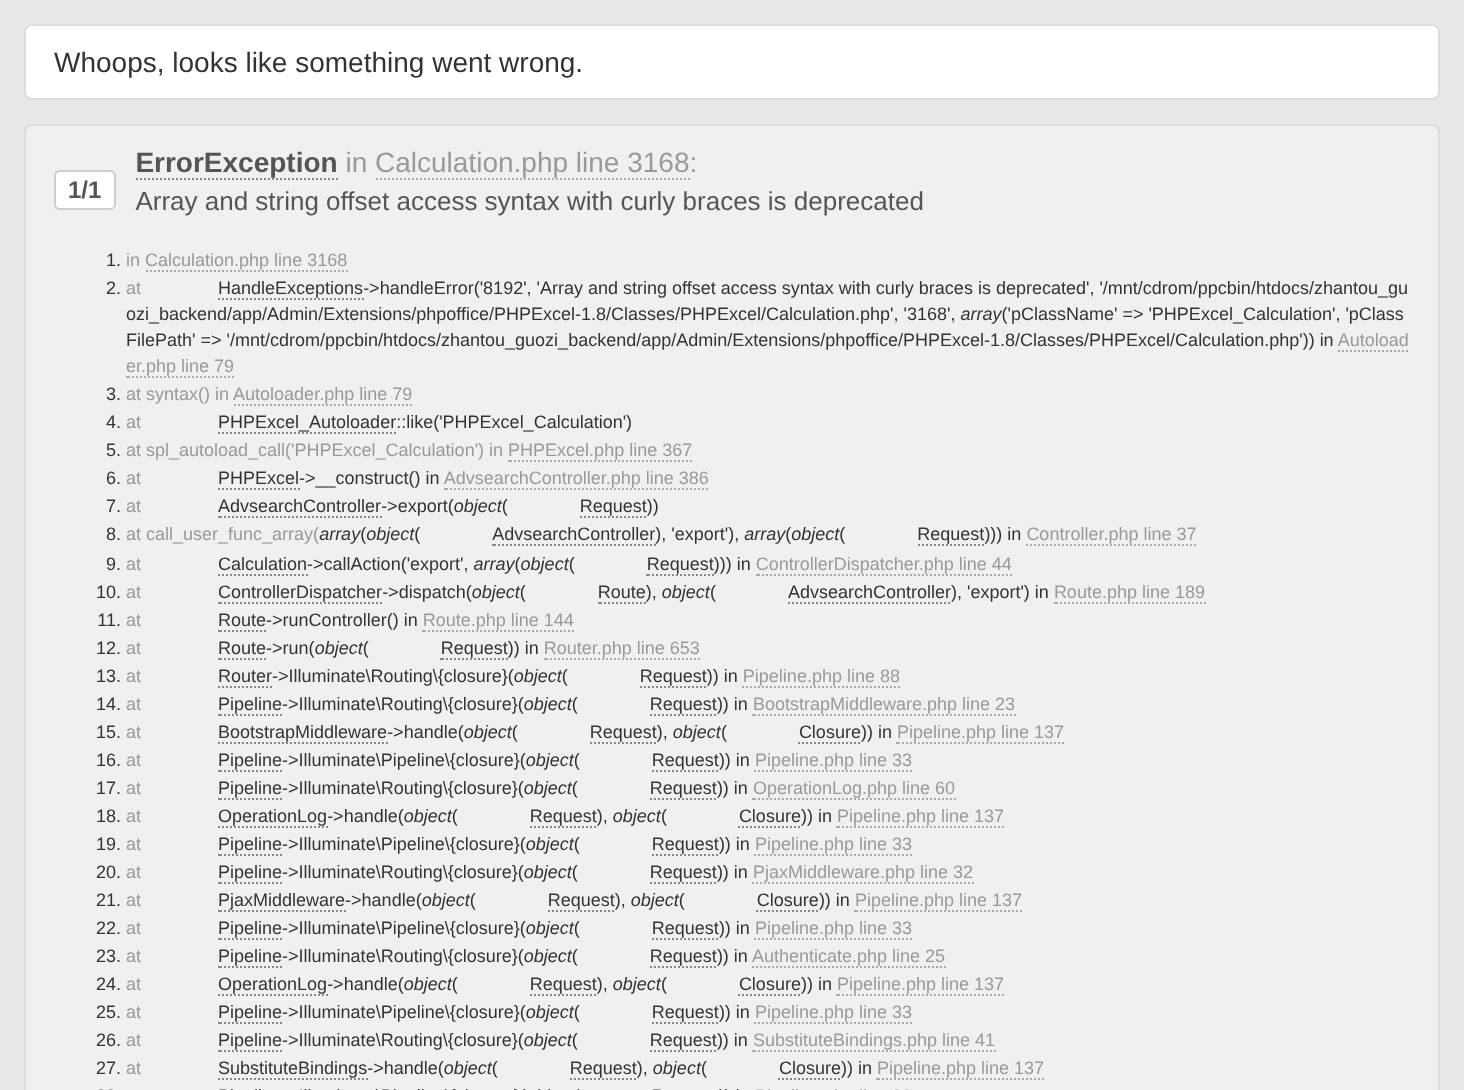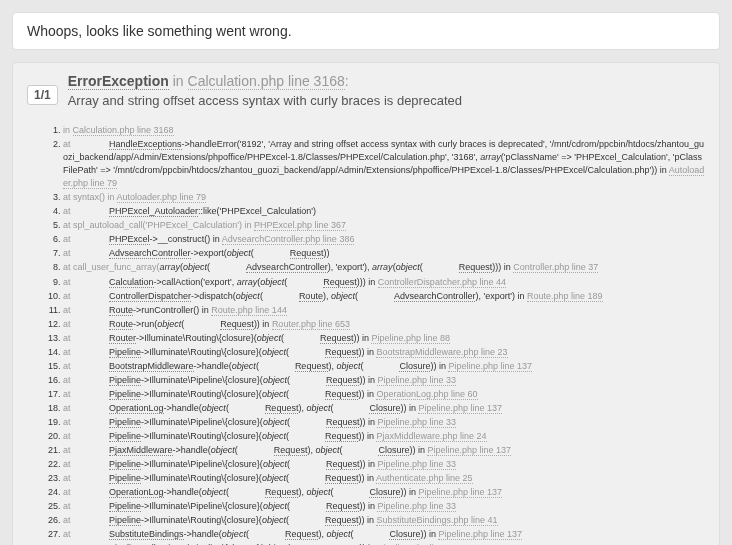--- a/index.html
+++ b/index.html
@@ -116,21 +116,21 @@
       <li><span class="mute">at </span><span class="u">ControllerDispatcher</span><span>-&gt;dispatch(</span><em>object</em><span>(</span><span class="u">Route</span><span>), </span><em>object</em><span>(</span><span class="u">AdvsearchController</span><span>), 'export') in </span><span class="umute">Route.php line 189</span></li>
       <li><span class="mute">at </span><span class="u">Route</span><span>-&gt;runController() in </span><span class="umute">Route.php line 144</span></li>
       <li><span class="mute">at </span><span class="u">Route</span><span>-&gt;run(</span><em>object</em><span>(</span><span class="u">Request</span><span>)) in </span><span class="umute">Router.php line 653</span></li>
       <li><span class="mute">at </span><span class="u">Router</span><span>-&gt;Illuminate\Routing\{closure}(</span><em>object</em><span>(</span><span class="u">Request</span><span>)) in </span><span class="umute">Pipeline.php line 88</span></li>
       <li><span class="mute">at </span><span class="u">Pipeline</span><span>-&gt;Illuminate\Routing\{closure}(</span><em>object</em><span>(</span><span class="u">Request</span><span>)) in </span><span class="umute">BootstrapMiddleware.php line 23</span></li>
       <li><span class="mute">at </span><span class="u">BootstrapMiddleware</span><span>-&gt;handle(</span><em>object</em><span>(</span><span class="u">Request</span><span>), </span><em>object</em><span>(</span><span class="u">Closure</span><span>)) in </span><span class="umute">Pipeline.php line 137</span></li>
       <li><span class="mute">at </span><span class="u">Pipeline</span><span>-&gt;Illuminate\Pipeline\{closure}(</span><em>object</em><span>(</span><span class="u">Request</span><span>)) in </span><span class="umute">Pipeline.php line 33</span></li>
       <li><span class="mute">at </span><span class="u">Pipeline</span><span>-&gt;Illuminate\Routing\{closure}(</span><em>object</em><span>(</span><span class="u">Request</span><span>)) in </span><span class="umute">OperationLog.php line 60</span></li>
       <li><span class="mute">at </span><span class="u">OperationLog</span><span>-&gt;handle(</span><em>object</em><span>(</span><span class="u">Request</span><span>), </span><em>object</em><span>(</span><span class="u">Closure</span><span>)) in </span><span class="umute">Pipeline.php line 137</span></li>
       <li><span class="mute">at </span><span class="u">Pipeline</span><span>-&gt;Illuminate\Pipeline\{closure}(</span><em>object</em><span>(</span><span class="u">Request</span><span>)) in </span><span class="umute">Pipeline.php line 33</span></li>
-      <li><span class="mute">at </span><span class="u">Pipeline</span><span>-&gt;Illuminate\Routing\{closure}(</span><em>object</em><span>(</span><span class="u">Request</span><span>)) in </span><span class="umute">PjaxMiddleware.php line 24</span></li>
+      <li><span class="mute">at </span><span class="u">Pipeline</span><span>-&gt;Illuminate\Routing\{closure}(</span><em>object</em><span>(</span><span class="u">Request</span><span>)) in </span><span class="umute">PjaxMiddleware.php line 32</span></li>
       <li><span class="mute">at </span><span class="u">PjaxMiddleware</span><span>-&gt;handle(</span><em>object</em><span>(</span><span class="u">Request</span><span>), </span><em>object</em><span>(</span><span class="u">Closure</span><span>)) in </span><span class="umute">Pipeline.php line 137</span></li>
       <li><span class="mute">at </span><span class="u">Pipeline</span><span>-&gt;Illuminate\Pipeline\{closure}(</span><em>object</em><span>(</span><span class="u">Request</span><span>)) in </span><span class="umute">Pipeline.php line 33</span></li>
       <li><span class="mute">at </span><span class="u">Pipeline</span><span>-&gt;Illuminate\Routing\{closure}(</span><em>object</em><span>(</span><span class="u">Request</span><span>)) in </span><span class="umute">Authenticate.php line 25</span></li>
       <li><span class="mute">at </span><span class="u">OperationLog</span><span>-&gt;handle(</span><em>object</em><span>(</span><span class="u">Request</span><span>), </span><em>object</em><span>(</span><span class="u">Closure</span><span>)) in </span><span class="umute">Pipeline.php line 137</span></li>
       <li><span class="mute">at </span><span class="u">Pipeline</span><span>-&gt;Illuminate\Pipeline\{closure}(</span><em>object</em><span>(</span><span class="u">Request</span><span>)) in </span><span class="umute">Pipeline.php line 33</span></li>
       <li><span class="mute">at </span><span class="u">Pipeline</span><span>-&gt;Illuminate\Routing\{closure}(</span><em>object</em><span>(</span><span class="u">Request</span><span>)) in </span><span class="umute">SubstituteBindings.php line 41</span></li>
       <li><span class="mute">at </span><span class="u">SubstituteBindings</span><span>-&gt;handle(</span><em>object</em><span>(</span><span class="u">Request</span><span>), </span><em>object</em><span>(</span><span class="u">Closure</span><span>)) in </span><span class="umute">Pipeline.php line 137</span></li>
       <li><span class="mute">at </span><span class="u">Pipeline</span><span>-&gt;Illuminate\Pipeline\{closure}(</span><em>object</em><span>(</span><span class="u">Request</span><span>)) in </span><span class="umute">Pipeline.php line 33</span></li>
     </ol>
 </div>

